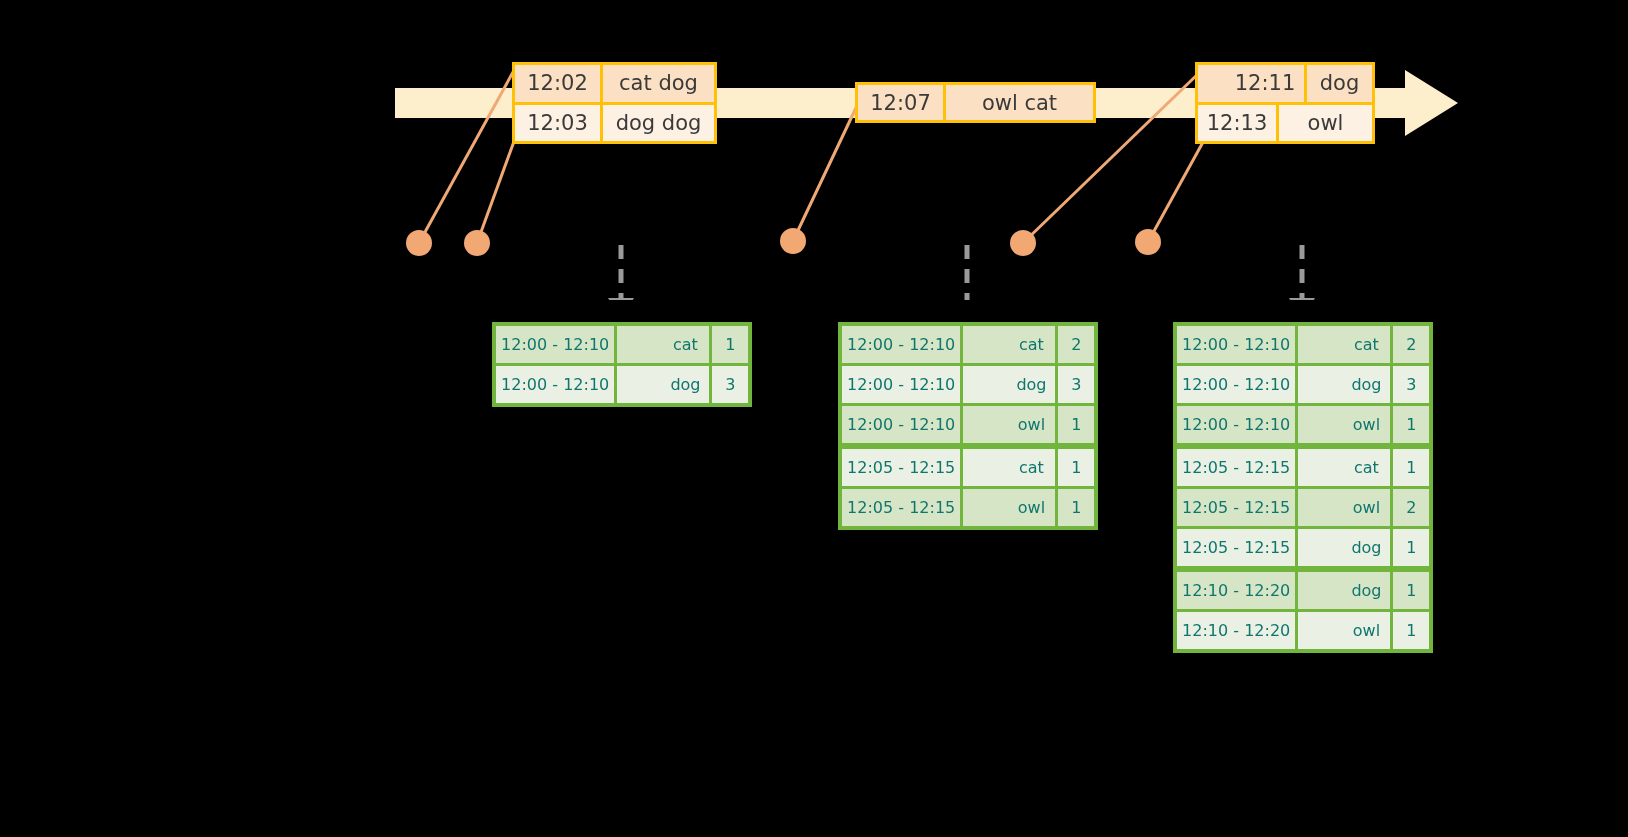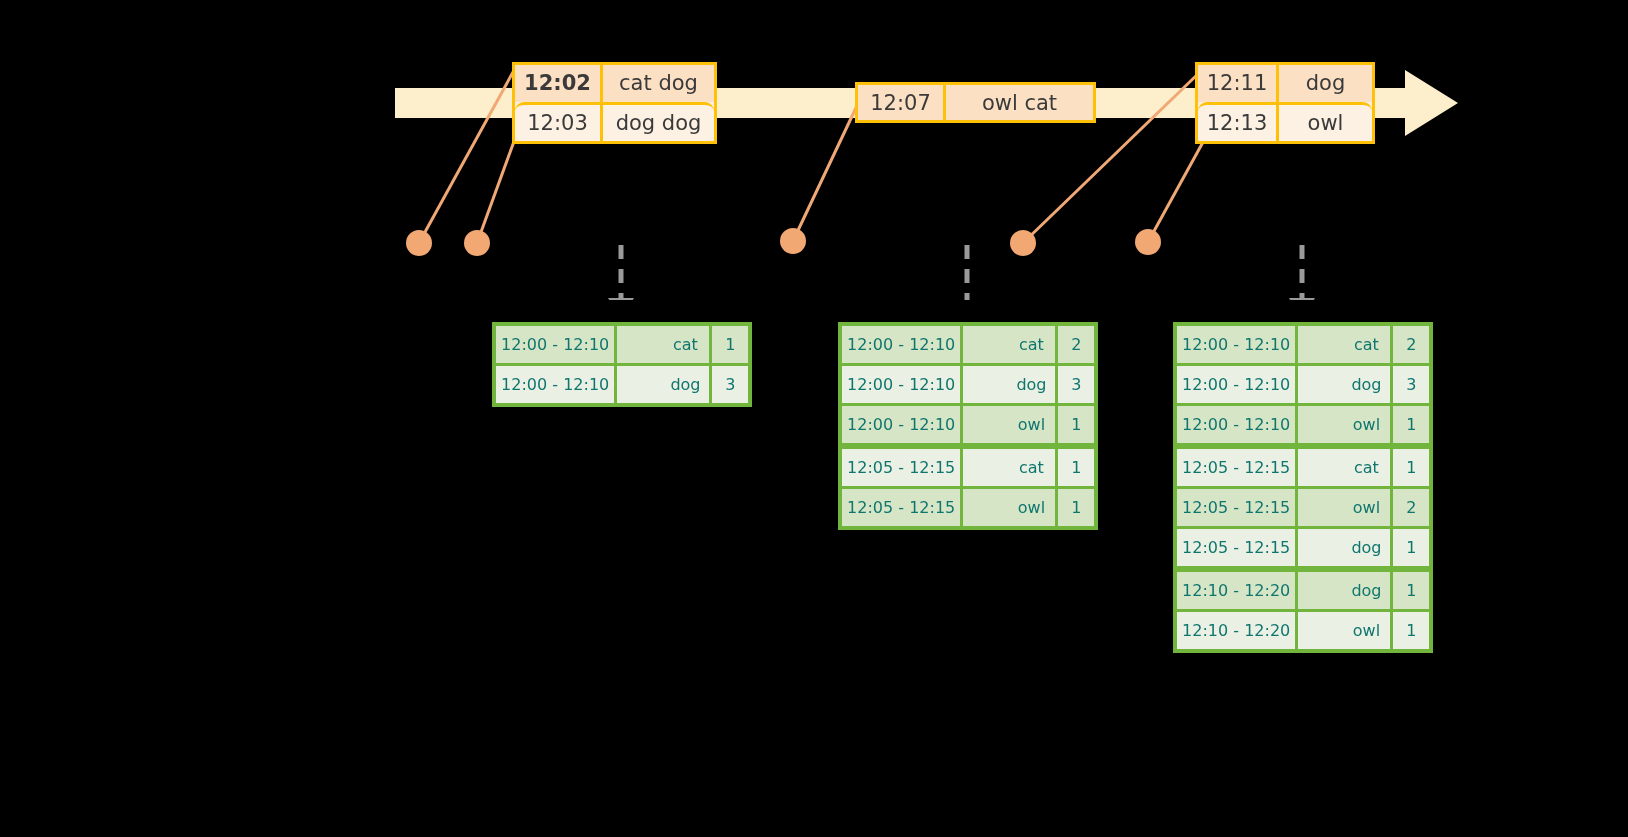--- a/index.html
+++ b/index.html
@@ -16,21 +16,21 @@
     position:absolute;
     border:3px solid #FFC107;
     box-sizing:border-box;
     display:flex;flex-direction:column;
     background:#FDEFE0;
     z-index:5;
   }
   .ev-row{display:flex;flex:1 1 0;}
   .ev-row + .ev-row{border-top:3px solid #FFC107;}
   .ev-row.shade{background:#FCE0C4;}
-  .ev-row.plain{background:#FDF1E4;border-radius:9px;}
+  .ev-row.plain{background:#FDF1E4;}
   .ev-time{
     display:flex;align-items:center;justify-content:center;
     border-right:3px solid #FFC107;
     color:#3a3a3a;font-size:21px;white-space:nowrap;
   }
   .ev-words{
     display:flex;align-items:center;justify-content:center;
     flex:1 1 auto;color:#3a3a3a;font-size:21px;white-space:nowrap;
   }
 
@@ -85,37 +85,37 @@
         <line x1="967" y1="245" x2="967" y2="302" stroke="#9A9A9A" stroke-width="5" stroke-dasharray="14 10"></line>
         <path d="M 954 300 L 967 320 L 980 300 Z" fill="#9A9A9A"></path>
         <line x1="1302" y1="245" x2="1302" y2="300" stroke="#9A9A9A" stroke-width="5" stroke-dasharray="14 10"></line>
         <path d="M 1289 298 L 1302 318 L 1315 298 Z" fill="#9A9A9A"></path>
       </g>
   </svg>
 
   <div id="event-layer">
       <div class="ev-box" style="left: 512px; top: 62px; width: 205px; height: 82px;">
         <div class="ev-row shade">
-          <div class="ev-time" style="width: 85px; font-weight: bold;">12:02</div>
+          <div class="ev-time" style="width: 85px;">12:02</div>
           <div class="ev-words">cat dog</div>
         </div>
         <div class="ev-row plain">
           <div class="ev-time" style="width: 85px;">12:03</div>
           <div class="ev-words">dog dog</div>
         </div>
       </div>
       <div class="ev-box" style="left: 855px; top: 82px; width: 241px; height: 41px;">
         <div class="ev-row shade">
           <div class="ev-time" style="width: 85px;">12:07</div>
           <div class="ev-words">owl cat</div>
         </div>
       </div>
       <div class="ev-box" style="left: 1195px; top: 62px; width: 180px; height: 82px;">
         <div class="ev-row shade">
-          <div class="ev-time" style="width: 78px;">12:11</div>
+          <div class="ev-time" style="width: 78px; margin-left: 28px;">12:11</div>
           <div class="ev-words">dog</div>
         </div>
         <div class="ev-row plain">
           <div class="ev-time" style="width: 78px;">12:13</div>
           <div class="ev-words">owl</div>
         </div>
       </div>
     </div>
   <div id="table-layer">
       <div class="res-table" style="left: 492px; top: 322px; width: 260px;">

